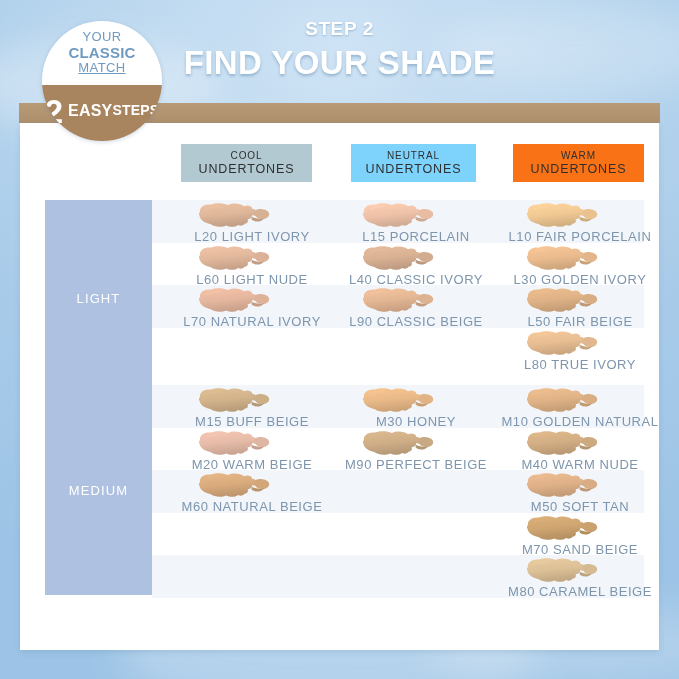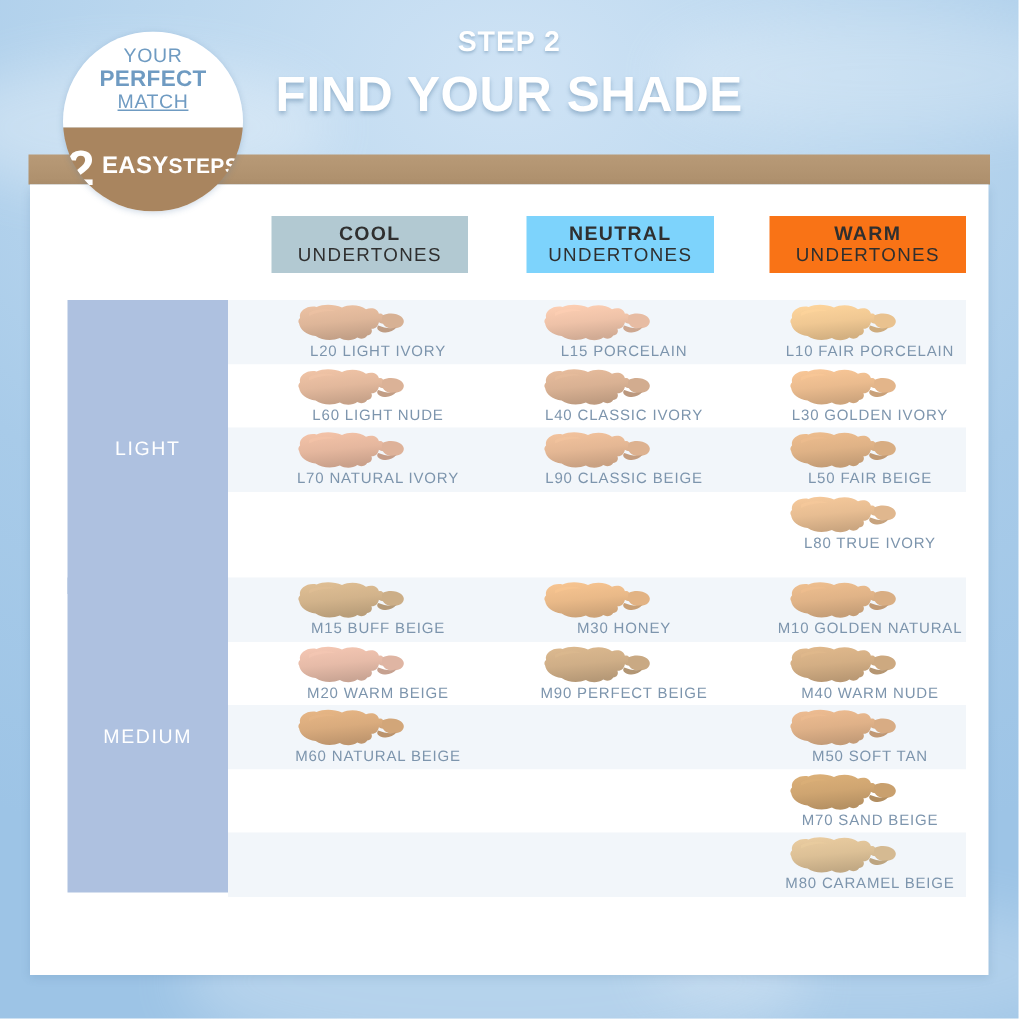--- a/index.html
+++ b/index.html
@@ -79,21 +79,21 @@
   .badge-words .w1 { font-size: 16px; font-weight: bold; letter-spacing: .2px; }
   .badge-words .w2 { font-size: 14px; font-weight: bold; letter-spacing: .2px; }
 
   
   .uhead {
     position: absolute; top: 144px; height: 38px;
     display: flex; flex-direction: column;
     align-items: center; justify-content: center;
     color: #2f2f2f; line-height: 1.12;
   }
-  .uhead .u1 { font-size: 13px; font-weight: bold; letter-spacing: .9px; }
+  .uhead .u1 { font-size: 10px; font-weight: normal; letter-spacing: .9px; }
   .uhead .u2 { font-size: 12.5px; letter-spacing: .9px; }
   .uh-cool    { left: 181px; width: 131px; background: #b2c9d2; }
   .uh-neutral { left: 351px; width: 125px; background: #7dd3fc; }
   .uh-warm    { left: 513px; width: 131px; background: #f97316; }
 
   
   .side-panel {
     position: absolute; left: 45px; width: 107px;
     background: #aec1e0;
     display: flex; align-items: center; justify-content: center;
@@ -123,21 +123,21 @@
     position: absolute; left: 50%; top: 1px;
     transform: translateX(-50%);
     width: 80px; height: 28px;
   }
   .swatch-wrap svg { display: block; width: 80px; height: 28px; }
 
   .shade-label {
     position: absolute; left: 50%; top: 29px;
     transform: translateX(-50%);
     white-space: nowrap;
-    font-size: 10px; letter-spacing: .55px;
+    font-size: 13px; letter-spacing: .55px;
     color: #7d95ad;
     padding-left: 36px;
   }
 </style>
 </head>
 <body>
 
 <div class="cloud c1"></div>
 <div class="cloud c2"></div>
 <div class="cloud c3"></div>
@@ -148,21 +148,21 @@
   <div class="main-title">FIND YOUR SHADE</div>
 </div>
 
 <div class="tan-band"></div>
 
 <div class="card"></div>
 
 <div class="badge">
   <div class="badge-top">
     <div class="b1">YOUR</div>
-    <div class="b2">PERFECT</div>
+    <div class="b2">CLASSIC</div>
     <div class="b3">MATCH</div>
   </div>
   <div class="badge-bot">
     <div class="badge-num">2</div>
     <div class="badge-words">
       <div class="w1">EASY</div>
       <div class="w2">STEPS</div>
     </div>
   </div>
 </div>

